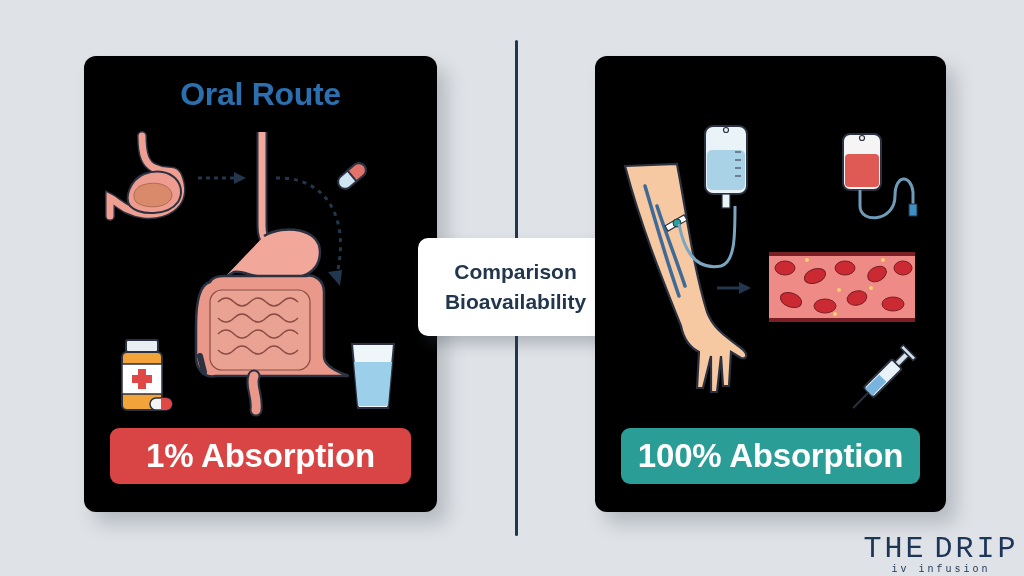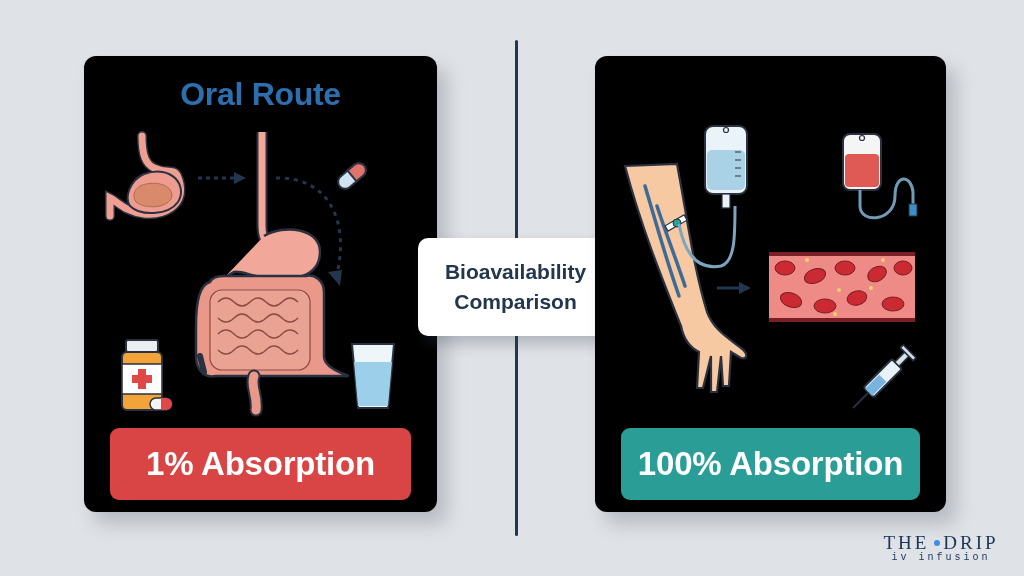--- a/index.html
+++ b/index.html
@@ -18,40 +18,40 @@
     background: #000000; border-radius: 12px;
     box-shadow: 10px 12px 18px rgba(80,90,105,0.28), 0 0 2px rgba(0,0,0,0.06);
   }
   .card.left { left: 84px; width: 353px; }
   .card.right { left: 595px; width: 351px; }
   .card-title {
     position: absolute; top: 20px; left: 0; right: 0; text-align: center;
     font-size: 32px; font-weight: bold; color: #2b6fae; letter-spacing: -0.3px;
   }
   .badge {
-    position: absolute; left: 26px; right: 26px; top: 372px; height: 72px;
+    position: absolute; left: 26px; right: 26px; top: 372px; height: 56px;
     border-radius: 9px; color: #ffffff; font-weight: bold; font-size: 33px;
     display: flex; align-items: center; justify-content: center;
     letter-spacing: -0.2px;
   }
   .badge.red { background: #d94545; }
   .badge.teal { background: #2a9d97; }
   .illus { position: absolute; left: 0; top: 0; width: 100%; height: 100%; }
   .center-box {
     position: absolute; left: 418px; top: 238px; width: 195px; height: 98px;
     background: #ffffff; border-radius: 10px;
     box-shadow: 6px 8px 14px rgba(60,70,85,0.28);
     display: flex; flex-direction: column; align-items: center; justify-content: center;
     color: #22364d; font-weight: bold; font-size: 21px; line-height: 30px; text-align: center;
   }
   .logo {
     position: absolute; left: 866px; top: 532px; width: 150px; text-align: center;
   }
   .logo-main {
-    font-family: Liberation Serif, serif; font-size: 19px; letter-spacing: 3px;
+    font-family: Liberation Mono, monospace; font-size: 30px; letter-spacing: 3px;
     color: #1d3557; font-weight: normal; display: flex; justify-content: center; align-items: center;
   }
   .logo-dot { display: inline-block; width: 6px; height: 6px; border-radius: 50%; background: #3a8ee6; margin: 0 3px 0 5px; }
   .logo-sub { font-family: Liberation Mono, monospace; font-size: 10px; color: #1d3557; letter-spacing: 3px; margin-top: -2px; }
 </style>
 </head>
 <body>
 
 <div class="divider"></div>
 
@@ -113,22 +113,22 @@
     <g>
       <path d="M268 288 L310 288 L304 352 L274 352 Z" fill="#eef6fa" stroke="#2a3140" stroke-width="2"></path>
       <path d="M270 306 L308 306 L304 350 L274 350 Z" fill="#9cd0ea"></path>
     </g>
   </svg>
 
   <div class="badge red">1% Absorption</div>
 </div>
 
 <div class="center-box">
+  <div>Comparison</div>
   <div>Bioavailability</div>
-  <div>Comparison</div>
 </div>
 
 <div class="card right">
 
   <svg class="illus" viewBox="0 0 351 456">
 
     <g>
       <path d="M30 110 L82 108 C92 160 98 210 112 256 C118 272 130 280 146 292 C154 298 152 304 146 302 L136 296 L134 330 L128 330 L126 300 L122 336 L116 336 L116 300 L108 332 L102 332 L104 296 C92 290 88 280 86 270 C66 220 46 170 30 110 Z" fill="#f6c9a2" stroke="#2a3140" stroke-width="2.2"></path>
       <path d="M50 130 C62 170 70 200 84 240 M62 150 C70 175 80 200 90 230" fill="none" stroke="#3f6a95" stroke-width="3.5" stroke-linecap="round"></path>
 

